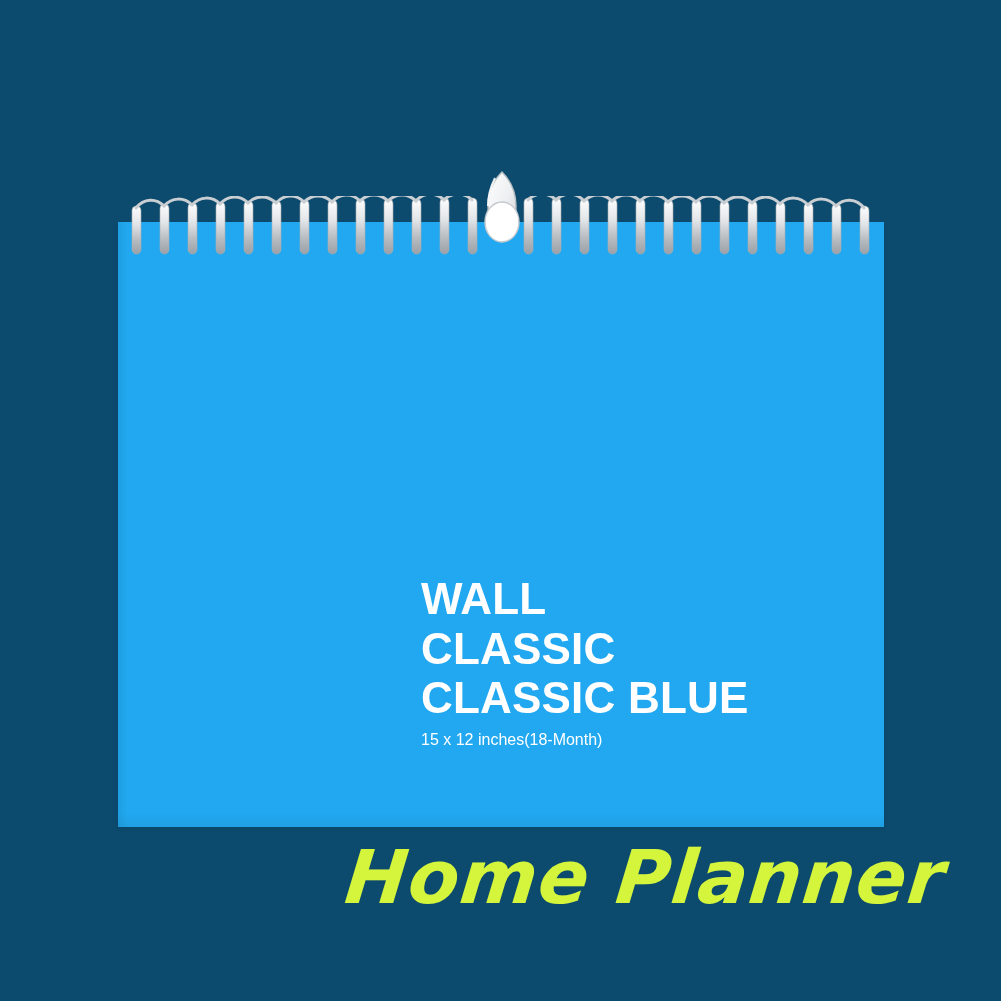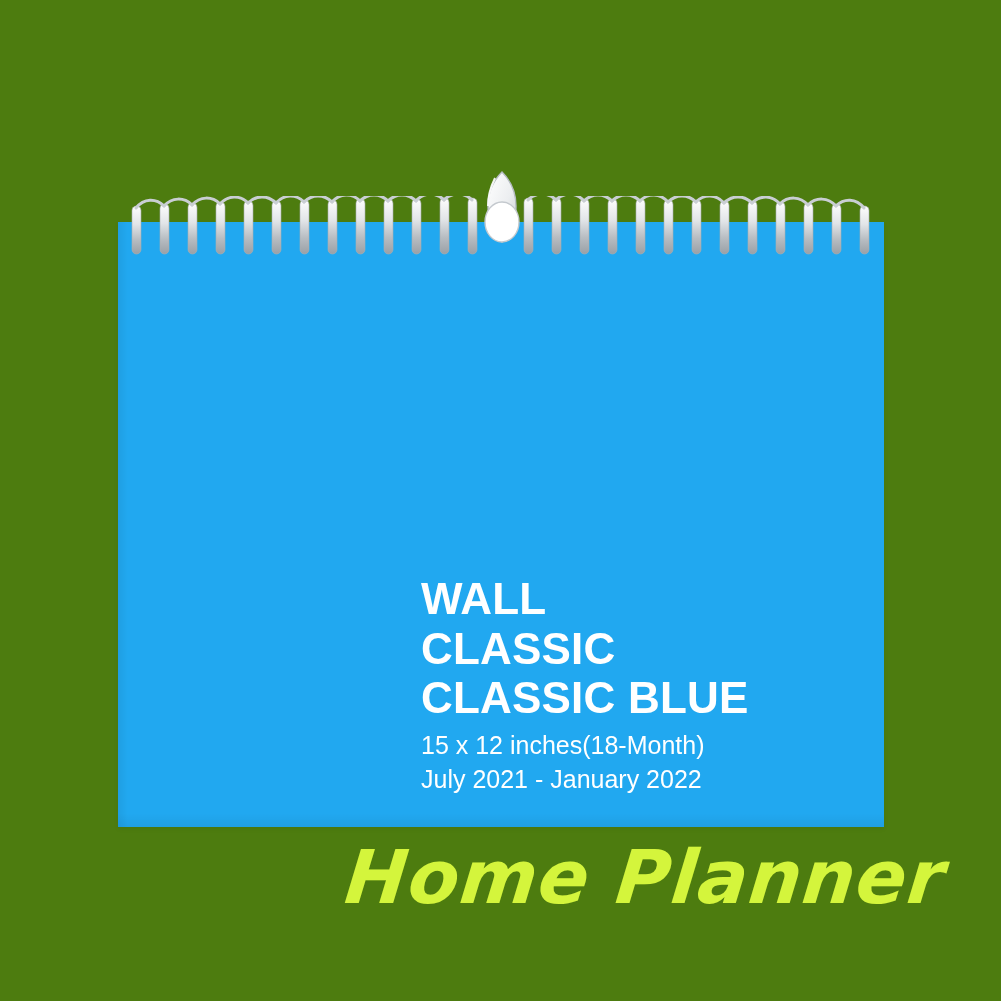--- a/index.html
+++ b/index.html
@@ -11,21 +11,21 @@
     width: 1001px;
     height: 1001px;
     font-family: "Liberation Sans", sans-serif;
     overflow: hidden;
   }
 
   .product-stage {
     position: relative;
     width: 1001px;
     height: 1001px;
-    background: #4d7c0f;
+    background: #0c4a6e;
   }
 
   
   .calendar {
     position: absolute;
     left: 118px;
     top: 222px;
     width: 766px;
     height: 605px;
     background: #21a8f0;
@@ -79,21 +79,21 @@
   .title-line {
     color: #ffffff;
     font-weight: bold;
     font-size: 44px;
     line-height: 1.13;
     letter-spacing: 0.2px;
     white-space: nowrap;
   }
   .sub-line {
     color: #ffffff;
-    font-size: 25px;
+    font-size: 16px;
     line-height: 1.34;
     white-space: nowrap;
   }
   .sub-line.first { margin-top: 6px; }
 
   .script {
     position: absolute;
     left: 228px;
     top: 612px;
     width: 600px;
@@ -112,21 +112,20 @@
 
 <div class="product-stage">
 
   <div class="calendar">
 
     <div class="cover-text">
       <div class="title-line">WALL</div>
       <div class="title-line">CLASSIC</div>
       <div class="title-line">CLASSIC BLUE</div>
       <div class="sub-line first">15 x 12 inches(18-Month)</div>
-      <div class="sub-line">July 2021 - January 2022</div>
     </div>
 
     <div class="script">Home Planner</div>
   </div>
 
   <div class="binding">
     <svg width="742" height="60" viewBox="0 0 742 60" xmlns="http://www.w3.org/2000/svg">
       <defs>
         <linearGradient id="wireGrad" x1="0" y1="0" x2="0" y2="1">
           <stop offset="0%" stop-color="#fdfdfd"></stop>

